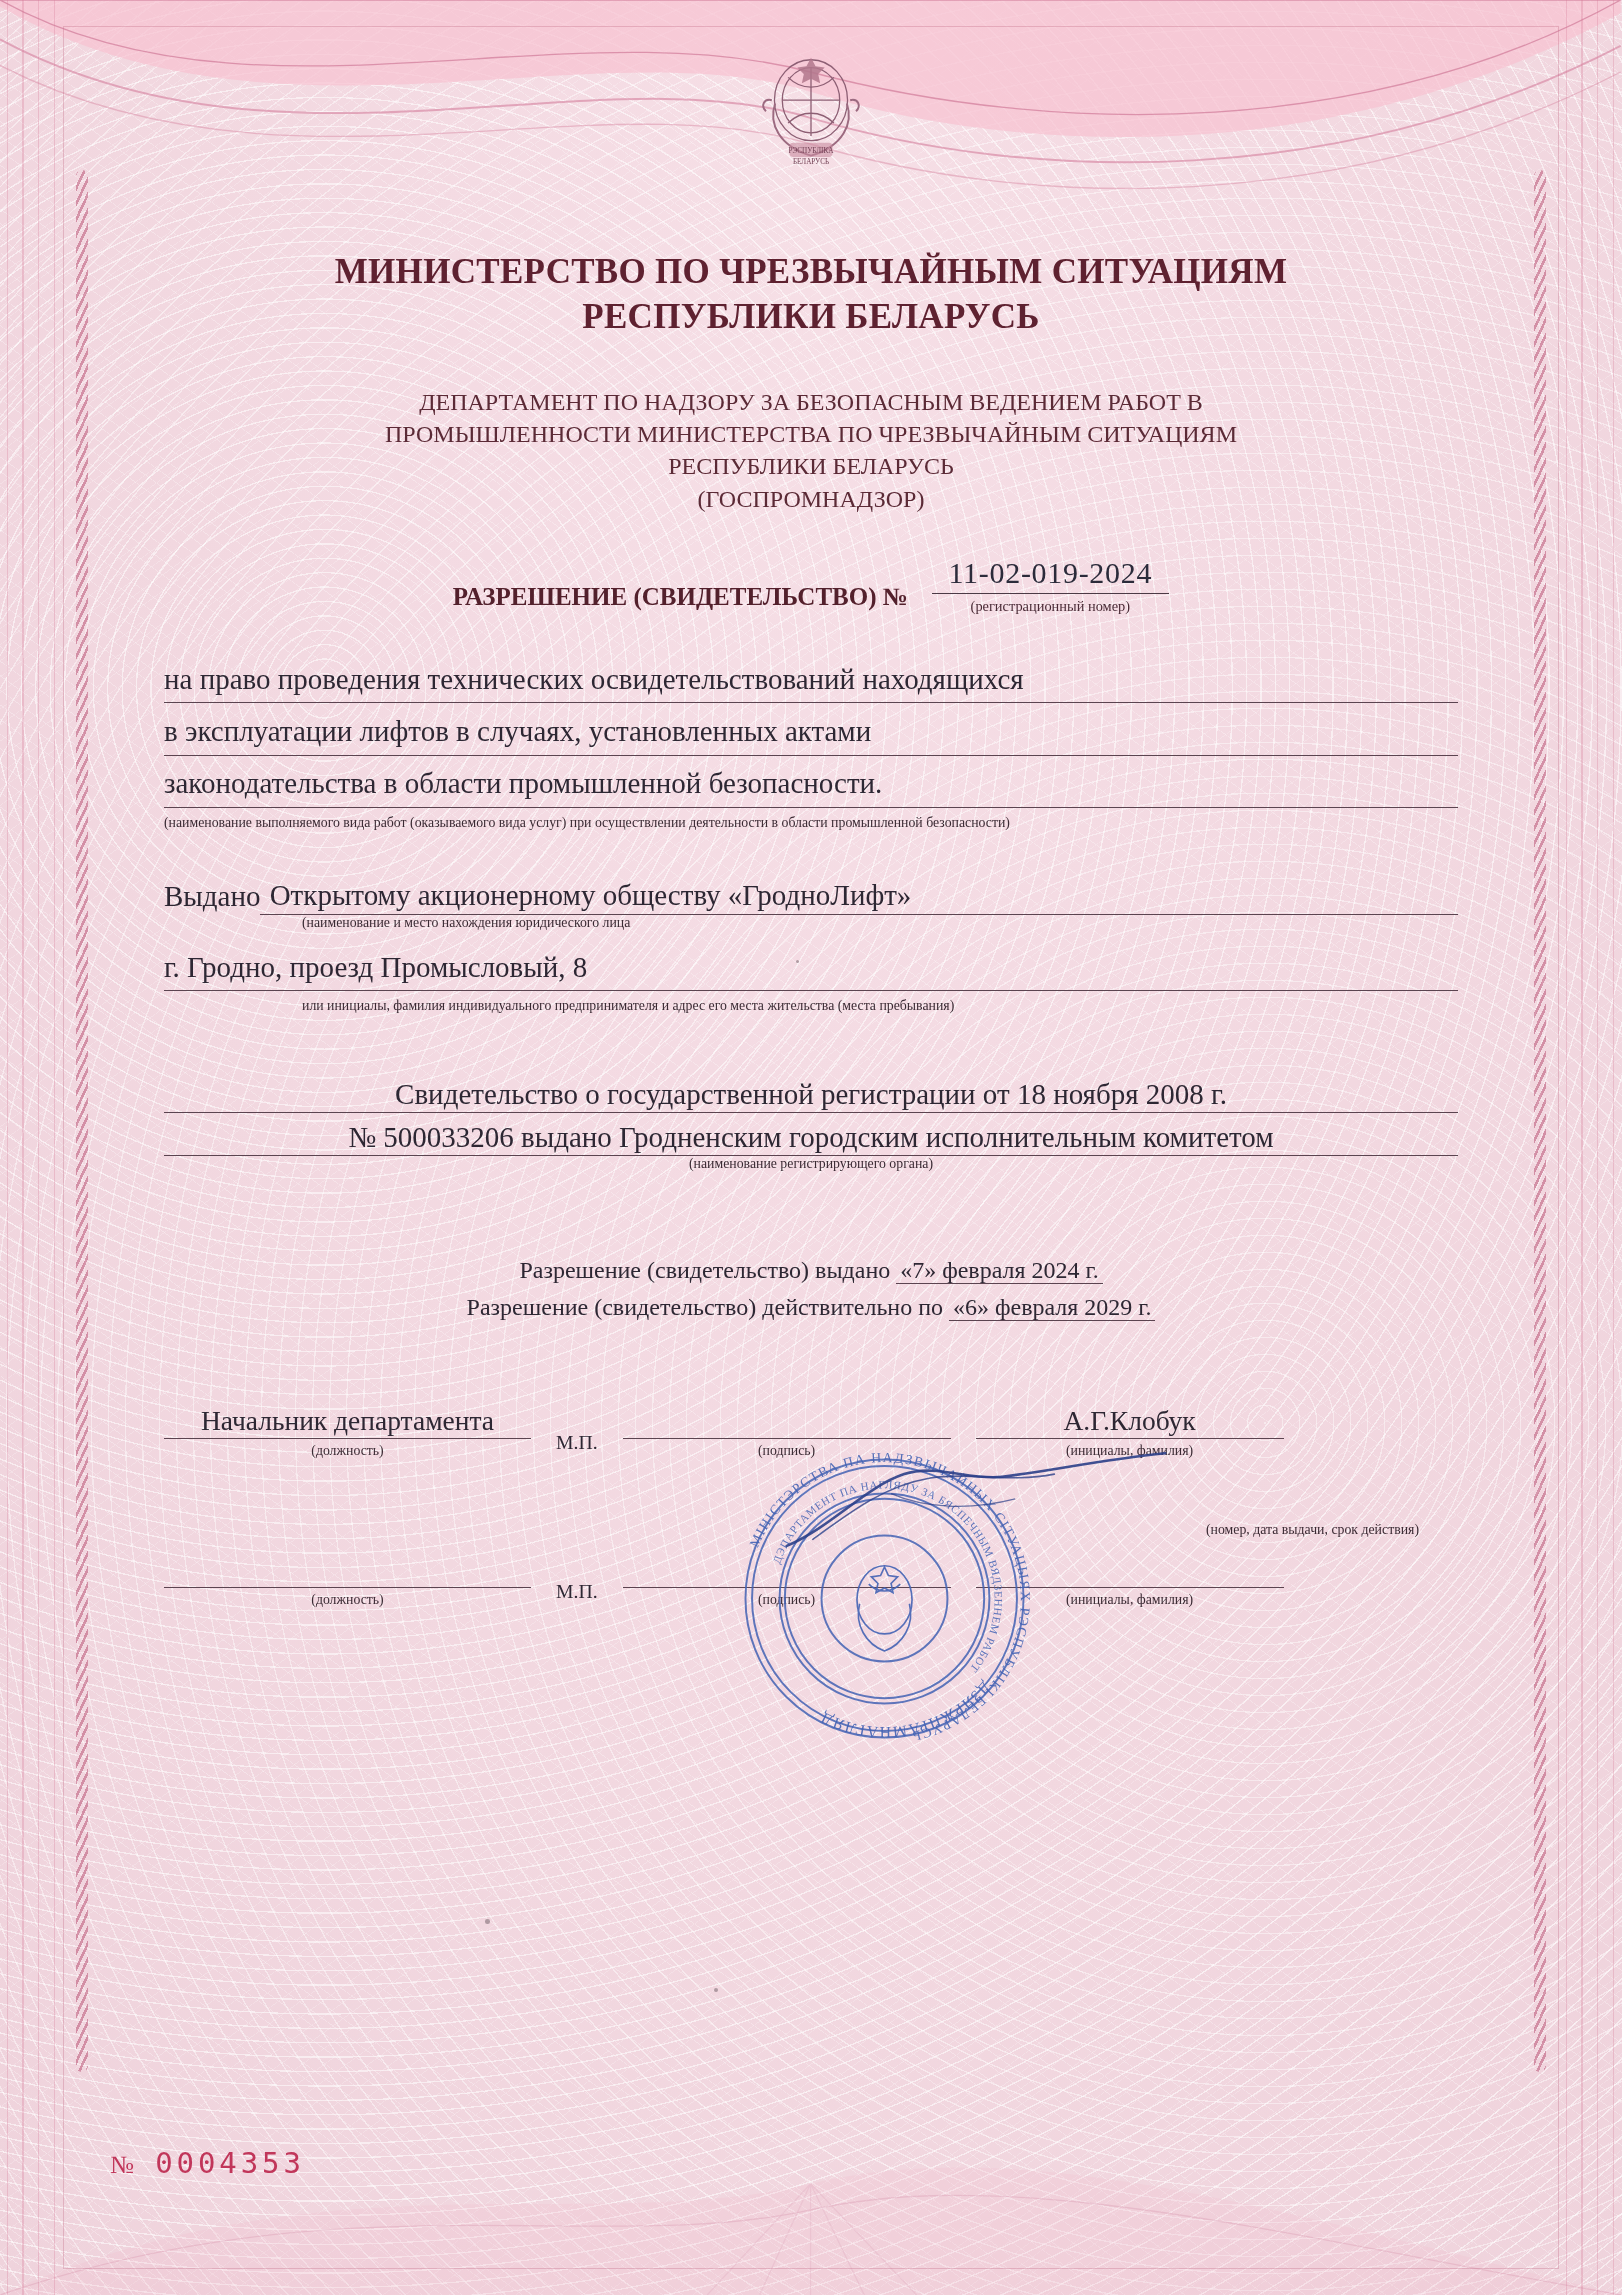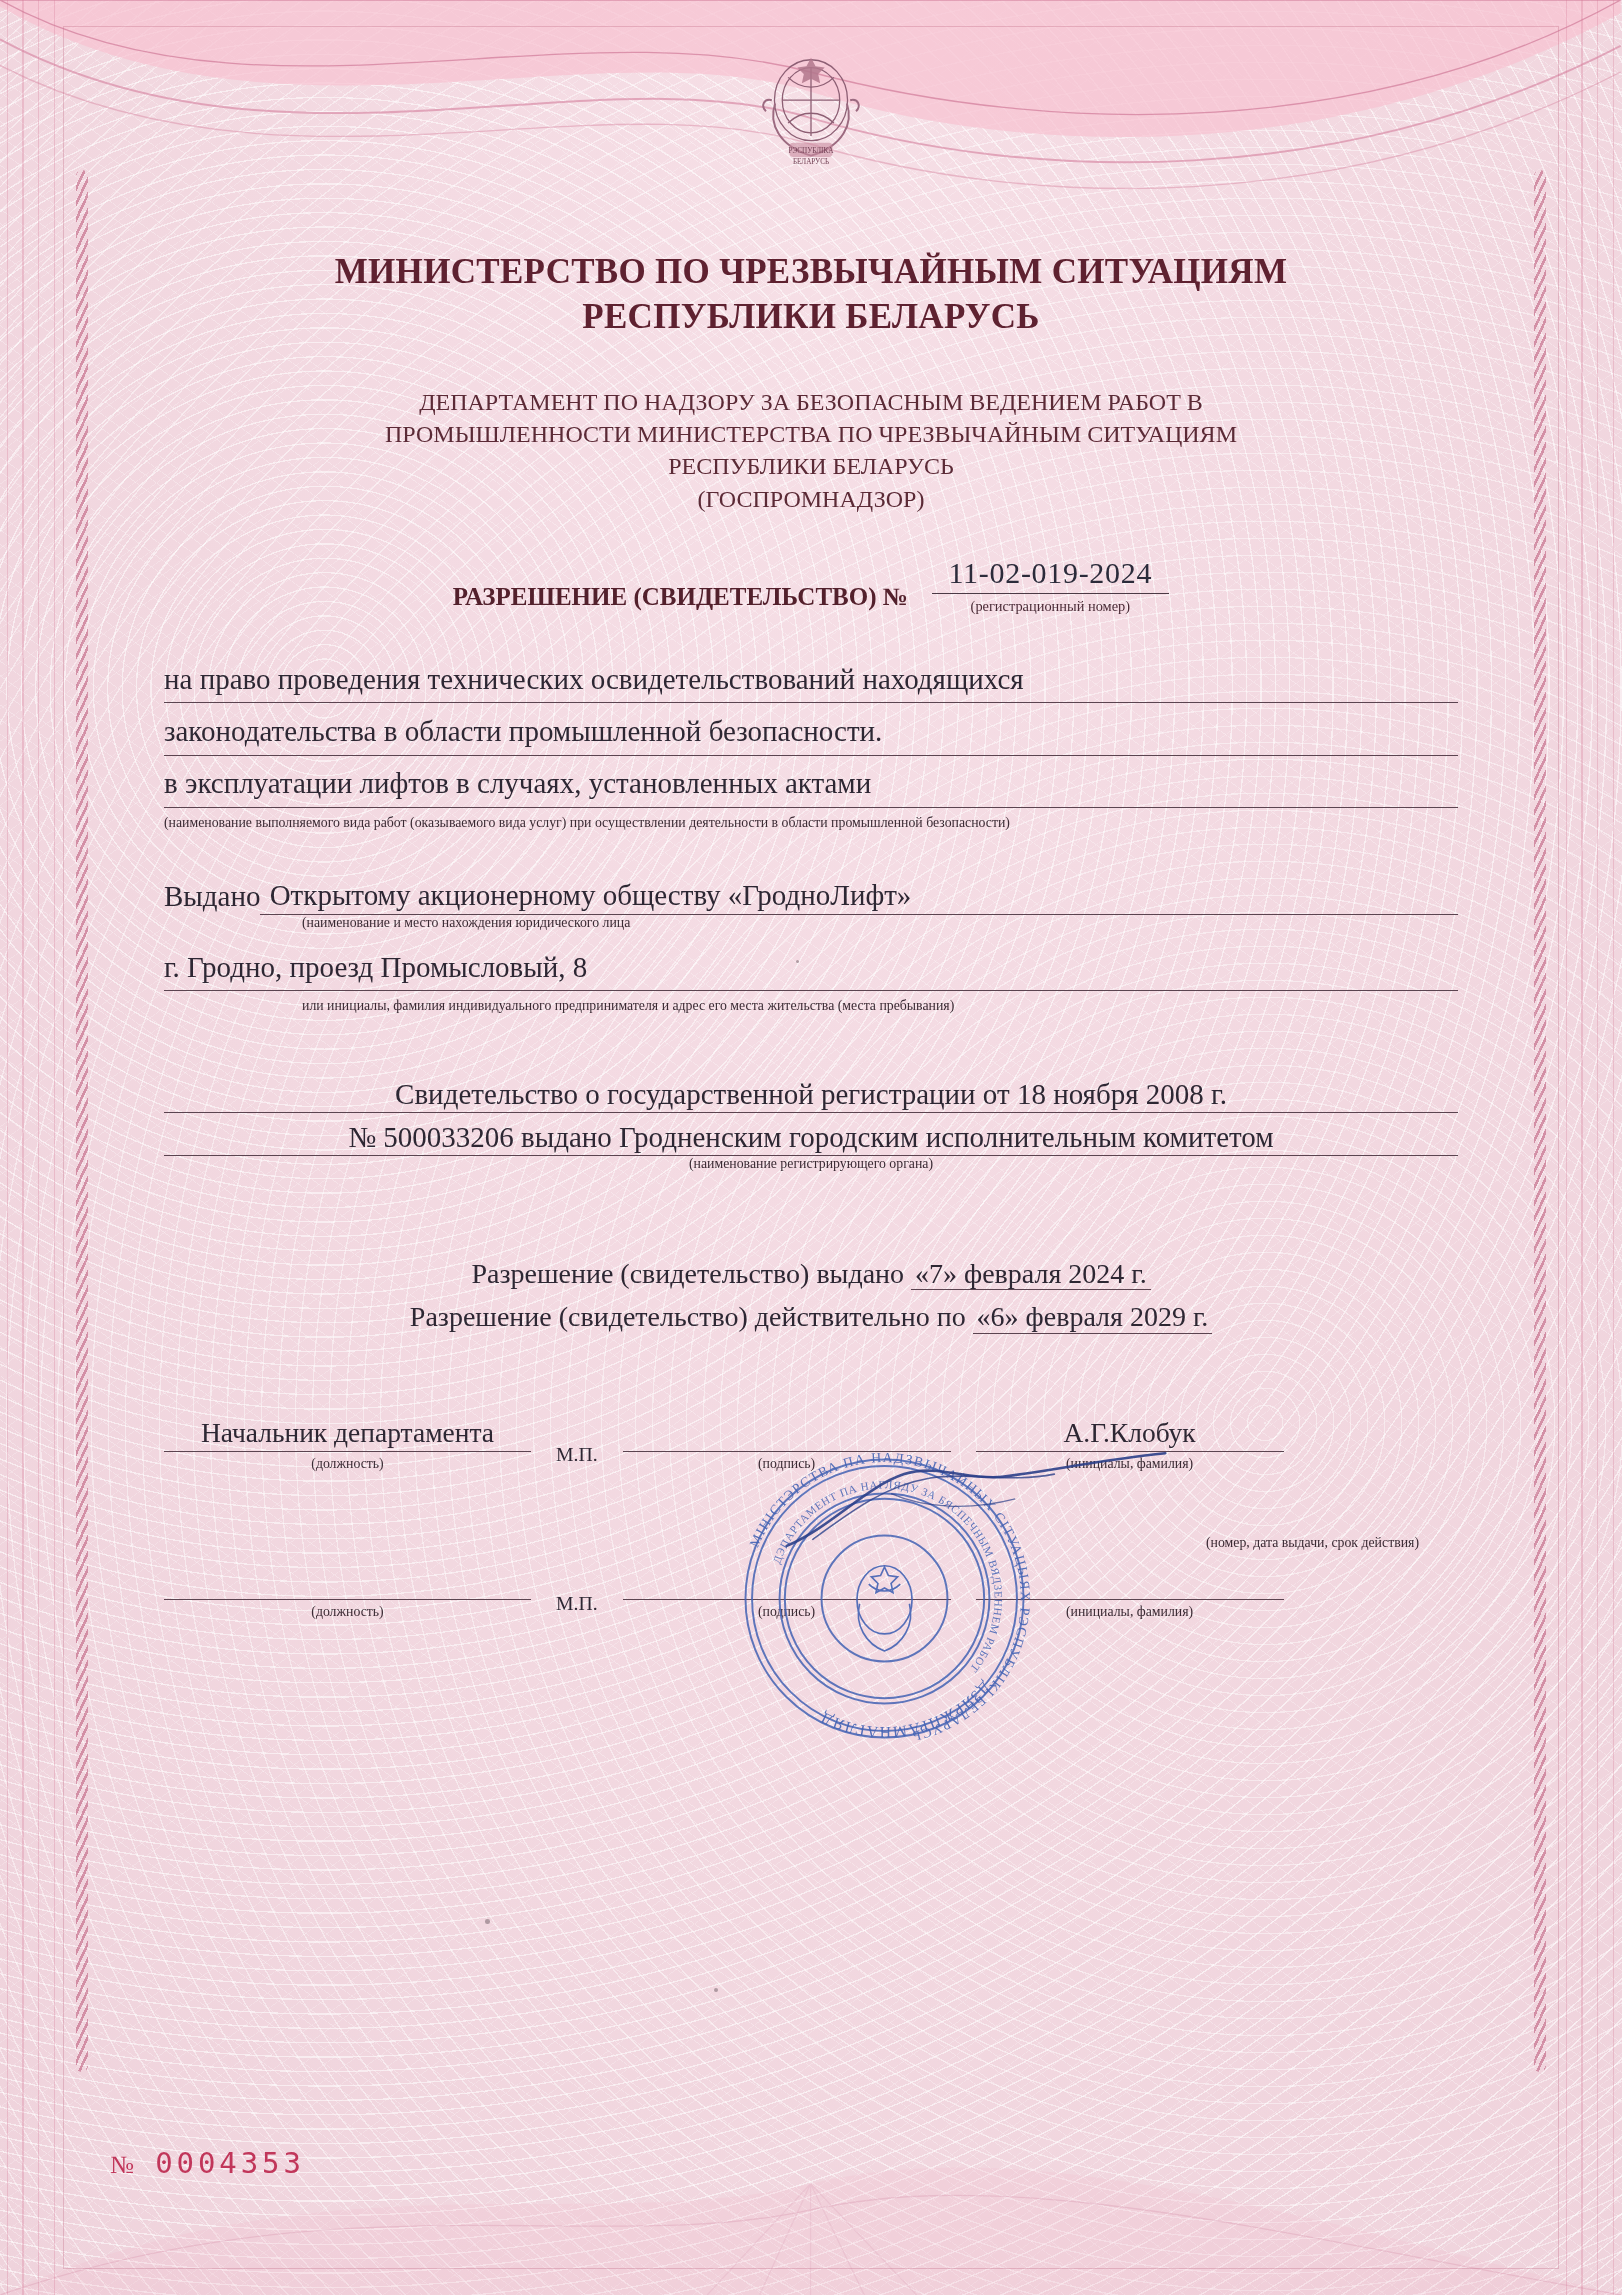--- a/index.html
+++ b/index.html
@@ -203,21 +203,21 @@
     color: #2d2733;
     border-bottom: 1.3px solid #5b4450;
     padding-bottom: 1.3px;
     margin-top: 7.9px;
     text-align: center;
   }
 
   .dates-block {
     margin-top: 79px;
     text-align: center;
-    font-size: 28px;
+    font-size: 24px;
     color: #2d2733;
     line-height: 1.55;
   }
   .dates-block .uline {
     border-bottom: 1.3px solid #5b4450;
     padding: 0 3.9px 0.7px 3.9px;
   }
 
   .sign-block {
     margin-top: 79px;
@@ -376,22 +376,22 @@
       <div class="permit-number-wrap">
         <div class="permit-number">11-02-019-2024</div>
         <div class="permit-number-caption">(регистрационный номер)</div>
       </div>
     </div>
 
     <div class="body-block">
       <div class="line">
         <span>на право </span><span>проведения технических освидетельствований находящихся</span>
       </div>
+      <div class="line">в     эксплуатации     лифтов     в     случаях,     установленных     актами</div>
       <div class="line">законодательства в области промышленной безопасности.</div>
-      <div class="line">в     эксплуатации     лифтов     в     случаях,     установленных     актами</div>
       <div class="caption">(наименование выполняемого вида работ (оказываемого вида услуг) при осуществлении деятельности в области промышленной безопасности)</div>
     </div>
 
     <div class="issued-row">
       <div class="issued-label">Выдано</div>
       <div class="fill">Открытому акционерному обществу «ГродноЛифт»</div>
     </div>
     <div class="caption indent">(наименование и место нахождения юридического лица</div>
 
     <div class="line" style="margin-top:14.4px;">г. Гродно, проезд Промысловый, 8</div>

